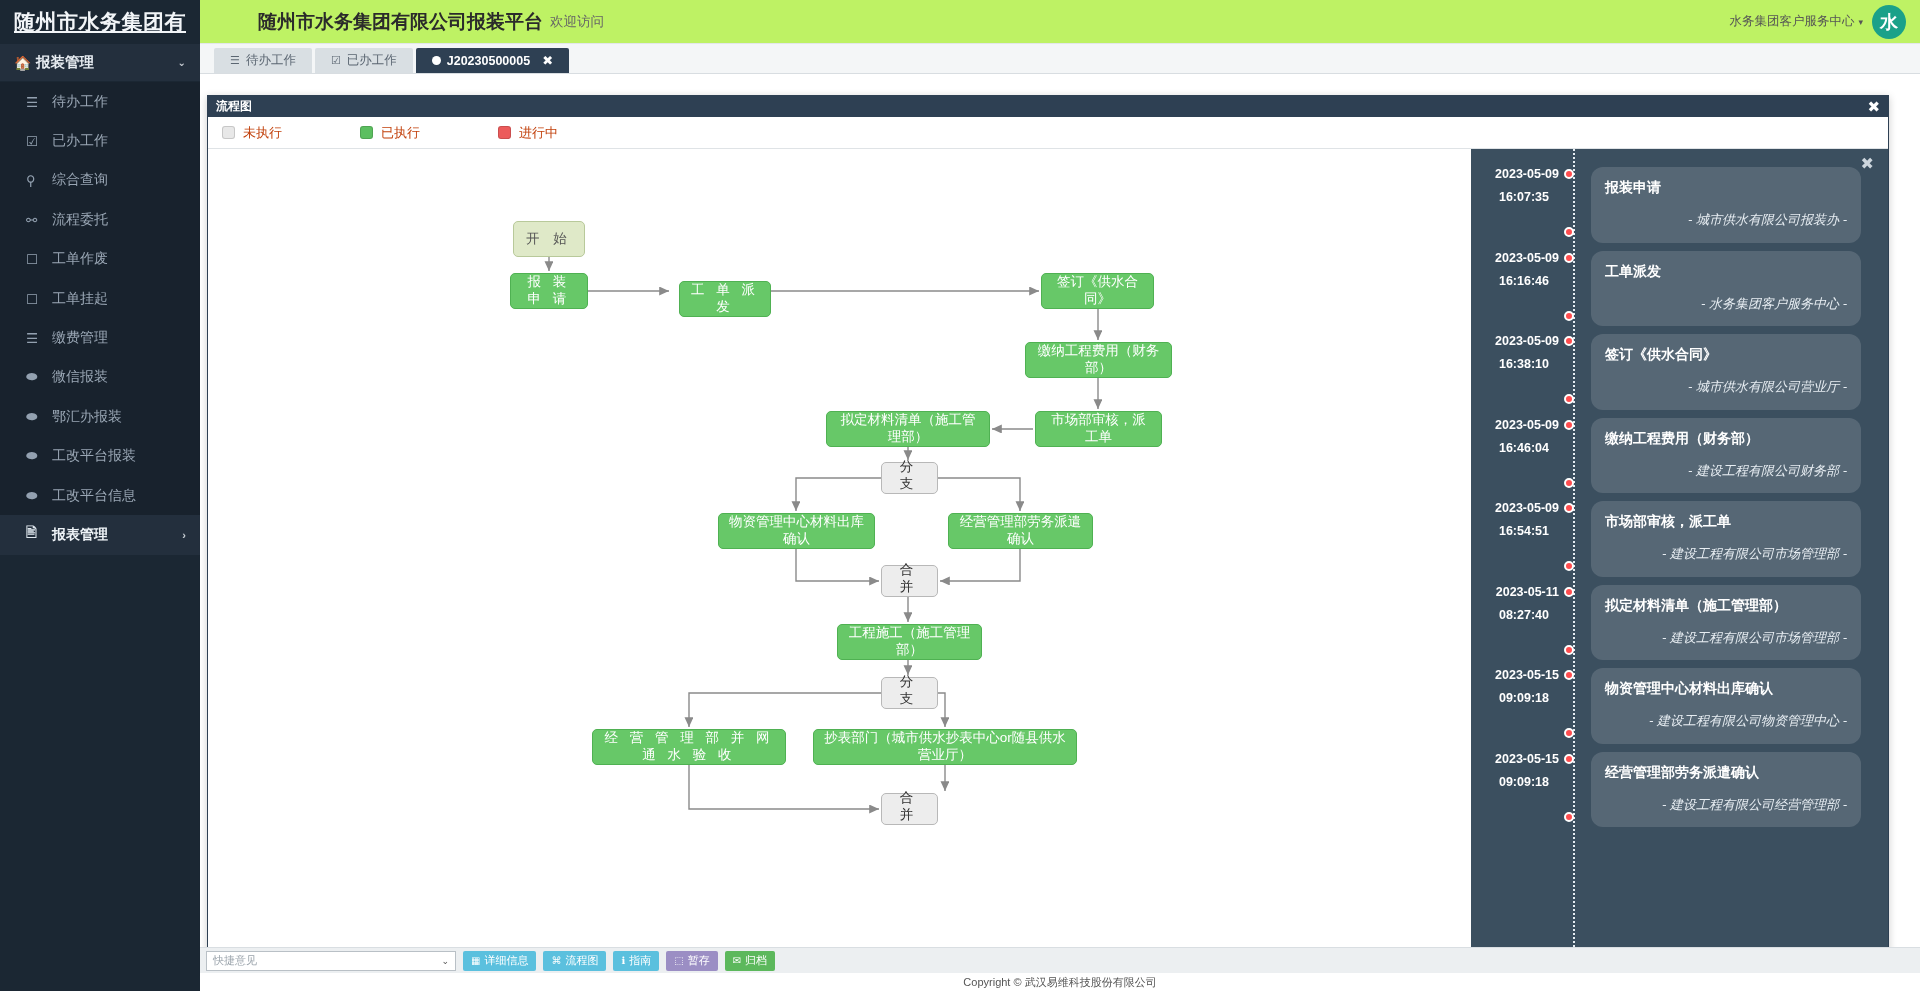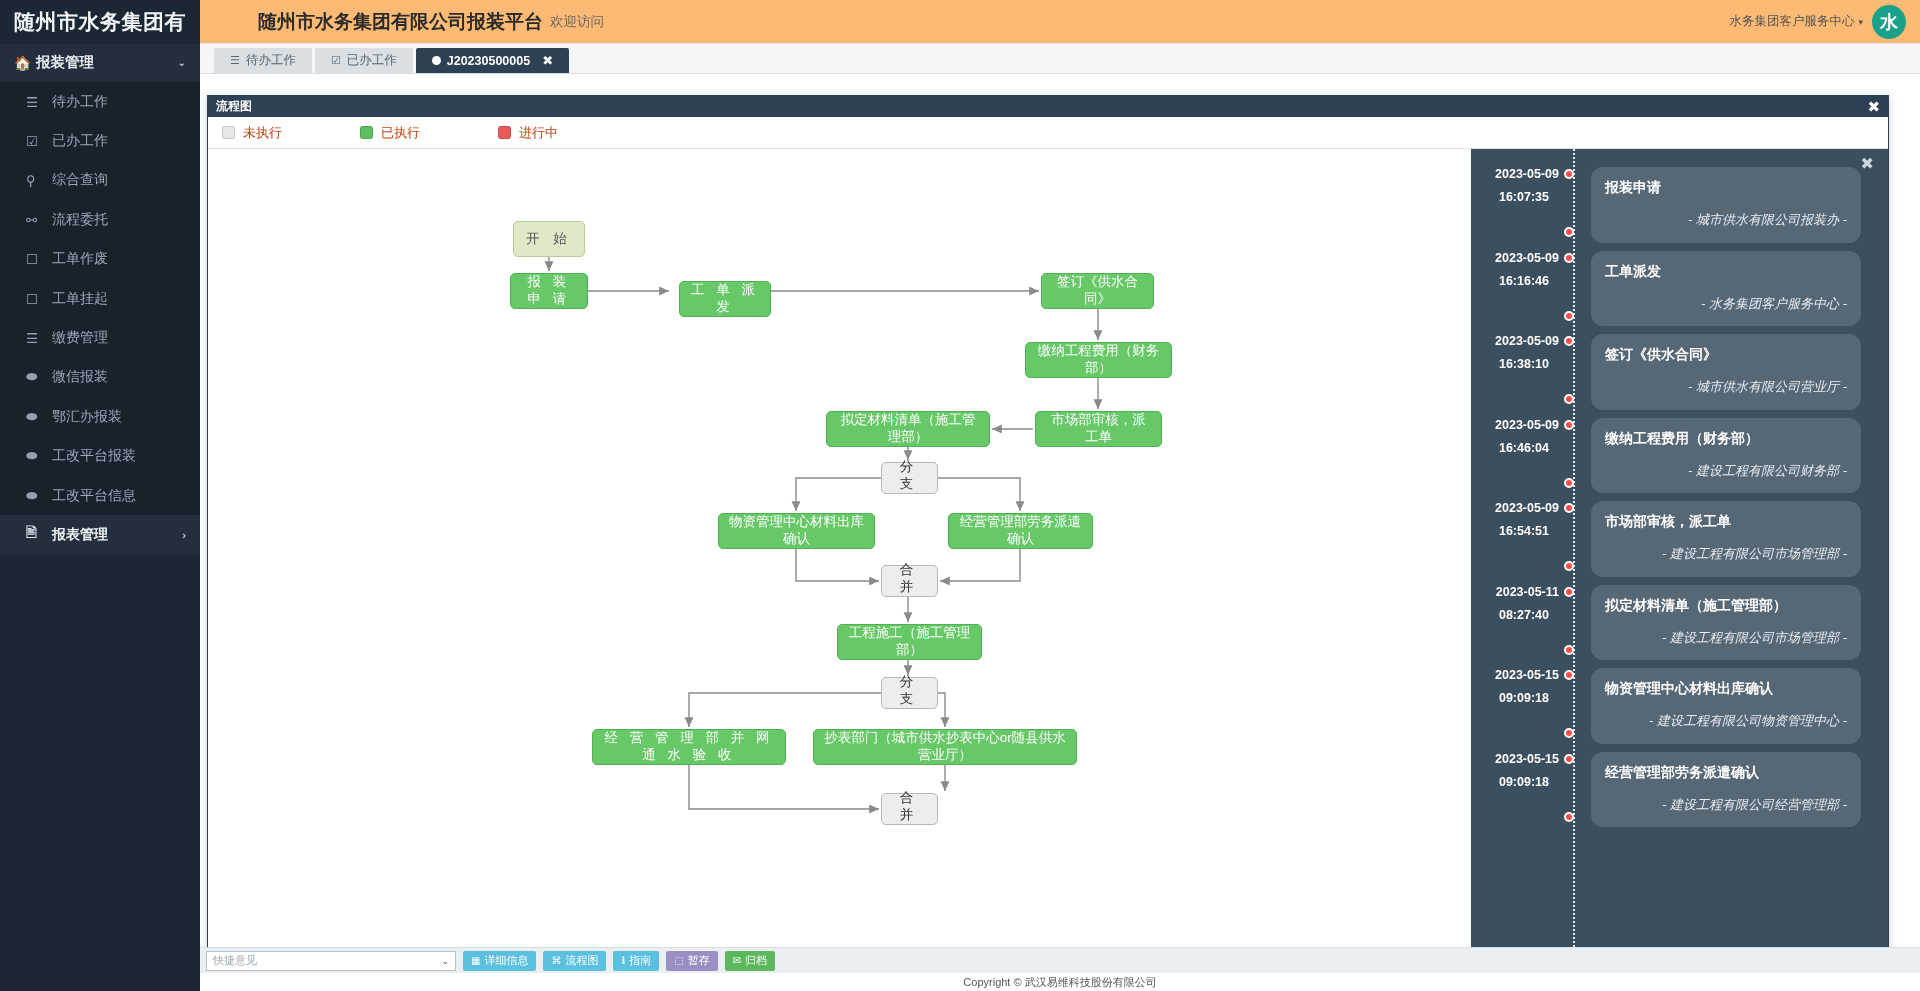--- a/index.html
+++ b/index.html
@@ -20,20 +20,21 @@
   }
   .brand {
     height: 44px;
     display: flex; align-items: center;
     padding-left: 14px;
     font-size: 21px; font-weight: bold;
     color: #f2f5f8;
     letter-spacing: .5px;
     white-space: nowrap; overflow: hidden;
     background: #1b2733;
+    text-decoration: underline;
   }
   .menu-head {
     height: 38px;
     display: flex; align-items: center;
     padding: 0 14px;
     background: #232f3d;
     font-size: 14.5px; font-weight: bold;
     color: #e6ebf0;
     border-bottom: 1px solid #1b2733;
   }
@@ -58,21 +59,21 @@
   .nav-item.active {
     background: #232f3d; color: #eef3f7; font-weight: bold;
   }
   .nav-item.active .ni-ico { color: #dfe7ee; }
   .nav-item .ni-arrow { margin-left: auto; margin-right: 14px; font-size: 11px; opacity:.8;}
 
   
   .header {
     position: absolute; left: 200px; top: 0;
     width: 1720px; height: 44px;
-    background: #fdba74;
+    background: #bef264;
     border-bottom: 1px solid #e3e7ea;
     display: flex; align-items: center;
   }
   .hdr-title {
     margin-left: 58px;
     font-size: 19px; font-weight: bold; color: #2b2b2b;
   }
   .hdr-sub { margin-left: 7px; font-size: 13.5px; color: #666; }
   .hdr-right { margin-left: auto; display: flex; align-items: center; padding-right: 14px; }
   .hdr-user { font-size: 12.5px; color: #555; }

